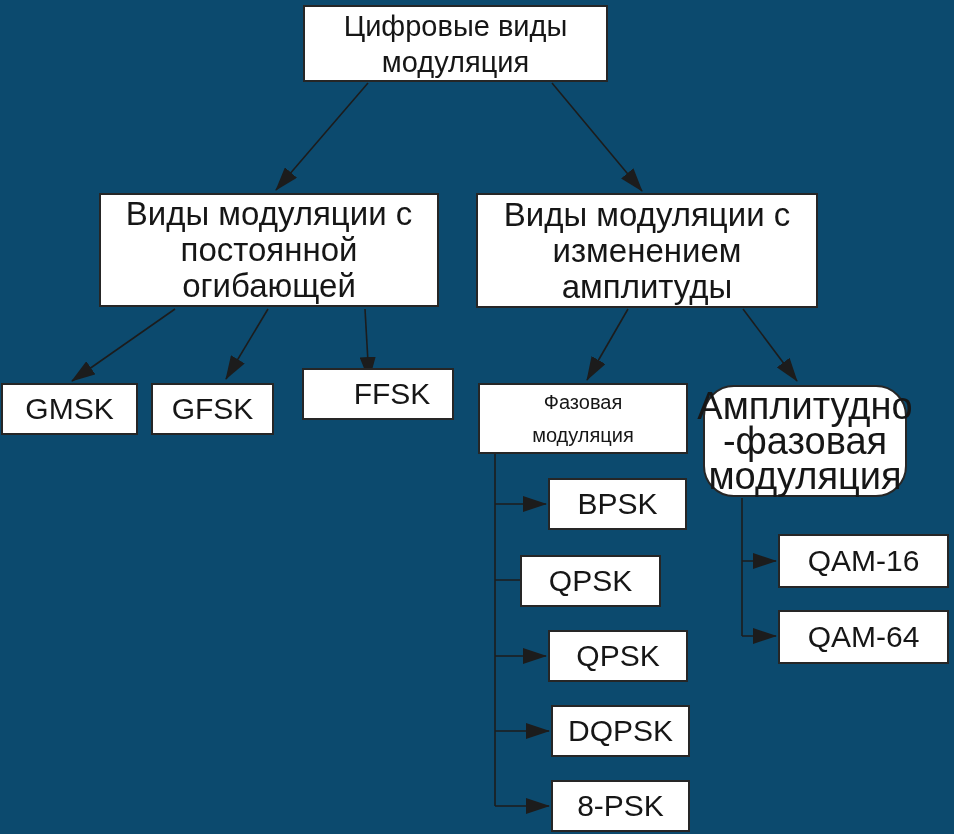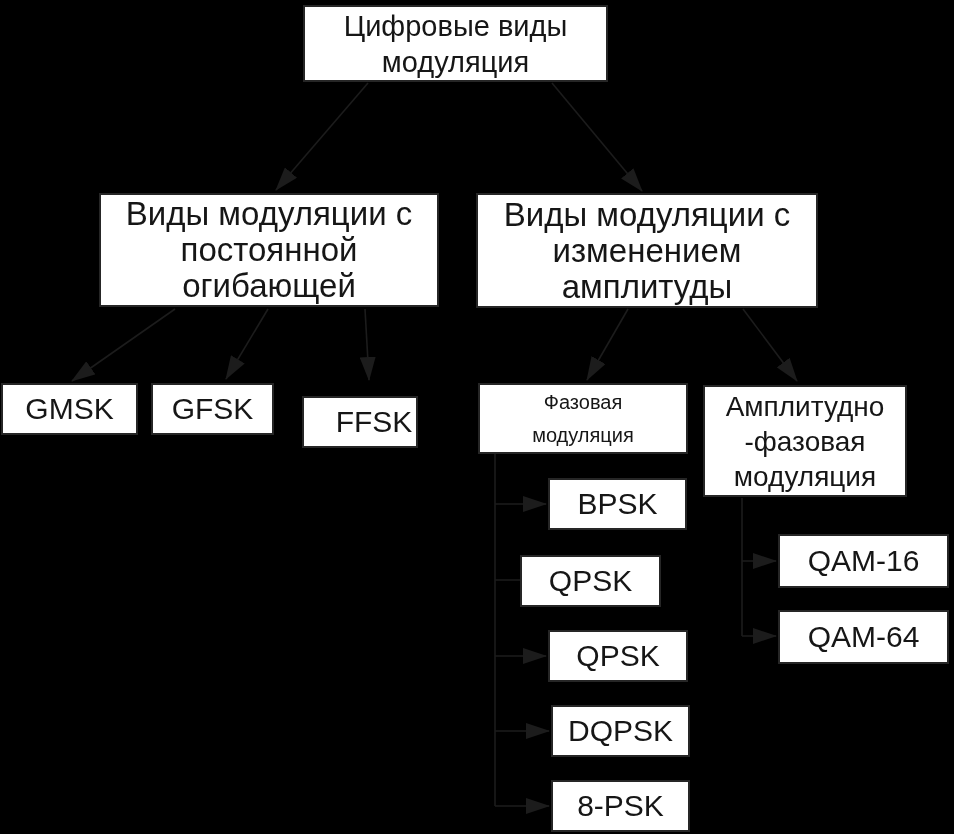--- a/index.html
+++ b/index.html
@@ -1,21 +1,21 @@
 <!DOCTYPE html>
 <html><head>
 <meta charset="utf-8">
 <style>
   html, body { margin: 0; padding: 0; }
   body { background: #ffffff; }
   .canvas {
     position: relative;
     width: 954px;
     height: 834px;
-    background: #000000;
+    background: #0c4a6e;
     overflow: hidden;
     font-family: "Liberation Sans", sans-serif;
   }
   .connector-layer {
     position: absolute;
     left: 0; top: 0;
     width: 954px; height: 834px;
   }
   .box {
     position: absolute;
@@ -26,21 +26,21 @@
     display: flex;
     flex-direction: column;
     align-items: center;
     justify-content: center;
     text-align: center;
   }
   .fs-root   { font-size: 29px; line-height: 36px; }
   .fs-branch { font-size: 33px; line-height: 36px; }
   .fs-leaf   { font-size: 30px; line-height: 34px; text-align: center; }
   .fs-phase  { font-size: 20px; line-height: 33px; }
-  .fs-amph   { font-size: 28px; line-height: 35px; }
+  .fs-amph   { font-size: 38px; line-height: 35px; border-radius: 31px; }
 </style>
 </head>
 <body>
 
 <div class="canvas">
 
   <svg class="connector-layer" viewBox="0 0 954 834" xmlns="http://www.w3.org/2000/svg">
     <defs>
       <marker id="ah" markerUnits="userSpaceOnUse" markerWidth="24" markerHeight="16" refX="23" refY="8" orient="auto">
         <polygon points="0,0 24,8 0,16" fill="#1c1c1c"></polygon>
@@ -87,21 +87,21 @@
   </div>
 
   <div class="box fs-leaf" style="left:1px; top:383px; width:137px; height:52px;">
     <div>GMSK</div>
   </div>
 
   <div class="box fs-leaf" style="left:151px; top:383px; width:123px; height:52px;">
     <div>GFSK</div>
   </div>
 
-  <div class="box fs-leaf" style="left:302px; top:396px; width:116px; height:52px;padding-left:28px;">
+  <div class="box fs-leaf" style="left:302px; top:368px; width:152px; height:52px;padding-left:28px;">
     <div>FFSK</div>
   </div>
 
   <div class="box fs-phase" style="left:478px; top:383px; width:210px; height:71px;">
     <div>Фазовая</div>
     <div>модуляция</div>
   </div>
 
   <div class="box fs-amph" style="left:703px; top:385px; width:204px; height:112px;">
     <div>Амплитудно</div>

